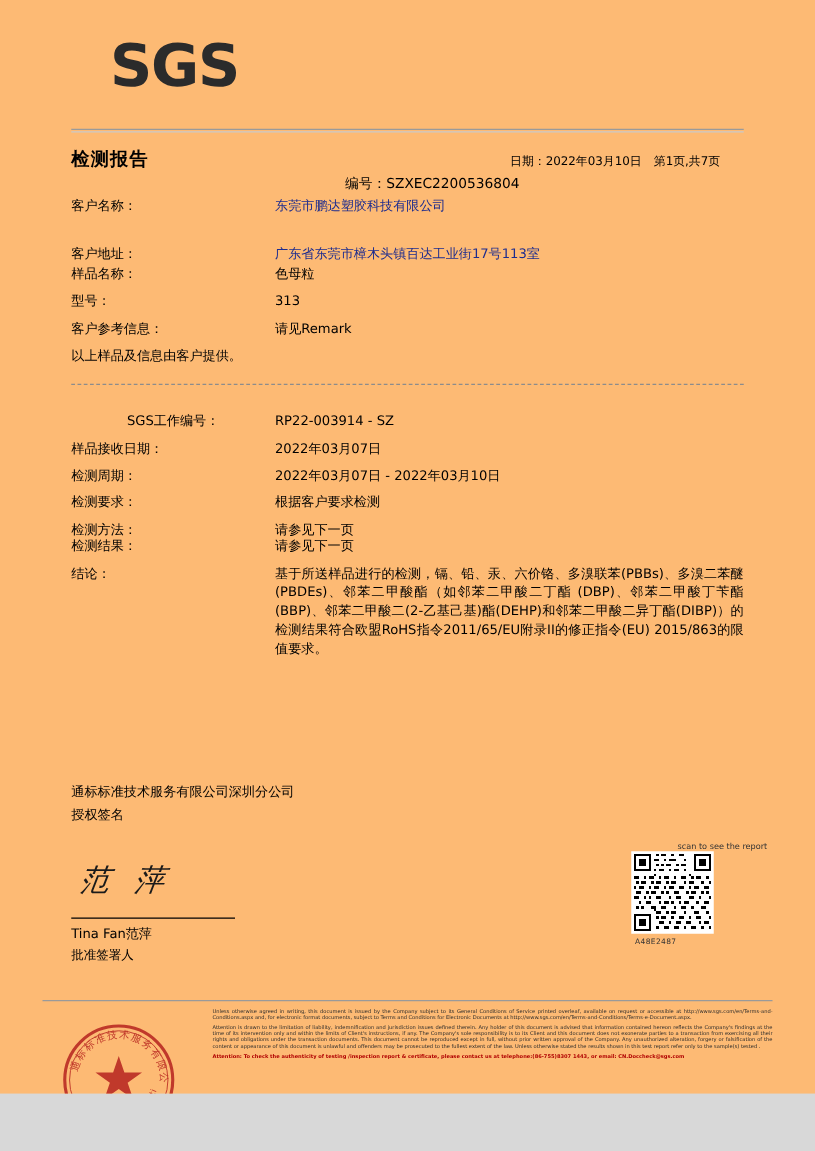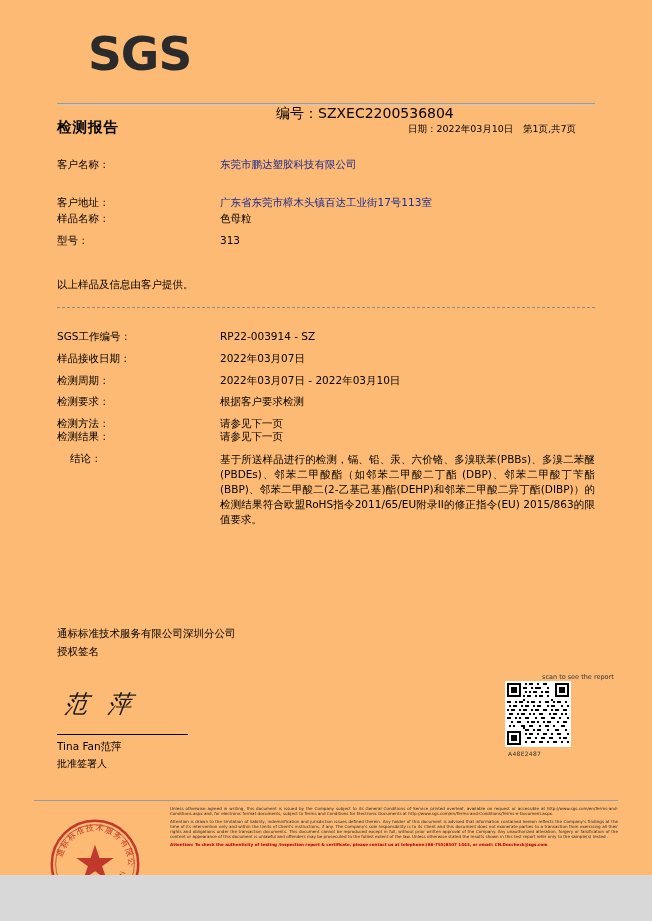--- a/index.html
+++ b/index.html
@@ -50,22 +50,22 @@
     left: 57px;
     top: 118px;
     font-size: 14.5px;
     font-weight: bold;
     color: #000;
     letter-spacing: 1px;
   }
   .hdr-no {
     position: absolute;
     left: 228px;
-    top: 105px;
-    font-size: 14px;
+    top: 139px;
+    font-size: 11px;
     color: #000;
     padding-left: 48px;
   }
   .hdr-date {
     position: absolute;
     left: 408px;
     top: 123px;
     font-size: 9.5px;
     color: #000;
   }
@@ -97,21 +97,21 @@
   .dashed {
     position: absolute;
     left: 57px;
     width: 538px;
     border-top: 1px dashed #8c8c8c;
     height: 0;
   }
   
   .concl-label {
     position: absolute;
-    left: 70px;
+    left: 57px;
     top: 452px;
     font-size: 10.5px;
     color: #000;
   }
   .concl-text {
     position: absolute;
     left: 220px;
     top: 452px;
     width: 375px;
     font-size: 10.5px;
@@ -292,27 +292,30 @@
   </div>
   <div class="frow" style="top:196px;">
     <span class="lbl">客户地址：</span><span class="val val-blue">广东省东莞市樟木头镇百达工业街17号113室</span>
   </div>
   <div class="frow" style="top:212px;">
     <span class="lbl">样品名称：</span><span class="val">色母粒</span>
   </div>
   <div class="frow" style="top:234px;">
     <span class="lbl">型号：</span><span class="val">313</span>
   </div>
+  <div class="frow" style="top:256px;">
+    <span class="lbl">客户参考信息：</span><span class="val">请见Remark</span>
+  </div>
   <div class="frow" style="top:278px;">
     <span>以上样品及信息由客户提供。</span>
   </div>
 
   <div class="dashed" style="top:307px;"></div>
 
-  <div class="frow" style="top:330px;">
+  <div class="frow" style="top:330px;text-align:center;">
     <span class="lbl">SGS工作编号：</span><span class="val">RP22-003914 - SZ</span>
   </div>
   <div class="frow" style="top:352px;">
     <span class="lbl">样品接收日期：</span><span class="val">2022年03月07日</span>
   </div>
   <div class="frow" style="top:374px;">
     <span class="lbl">检测周期：</span><span class="val">2022年03月07日 - 2022年03月10日</span>
   </div>
   <div class="frow" style="top:417px;">
     <span class="lbl">检测方法：</span><span class="val">请参见下一页</span>

